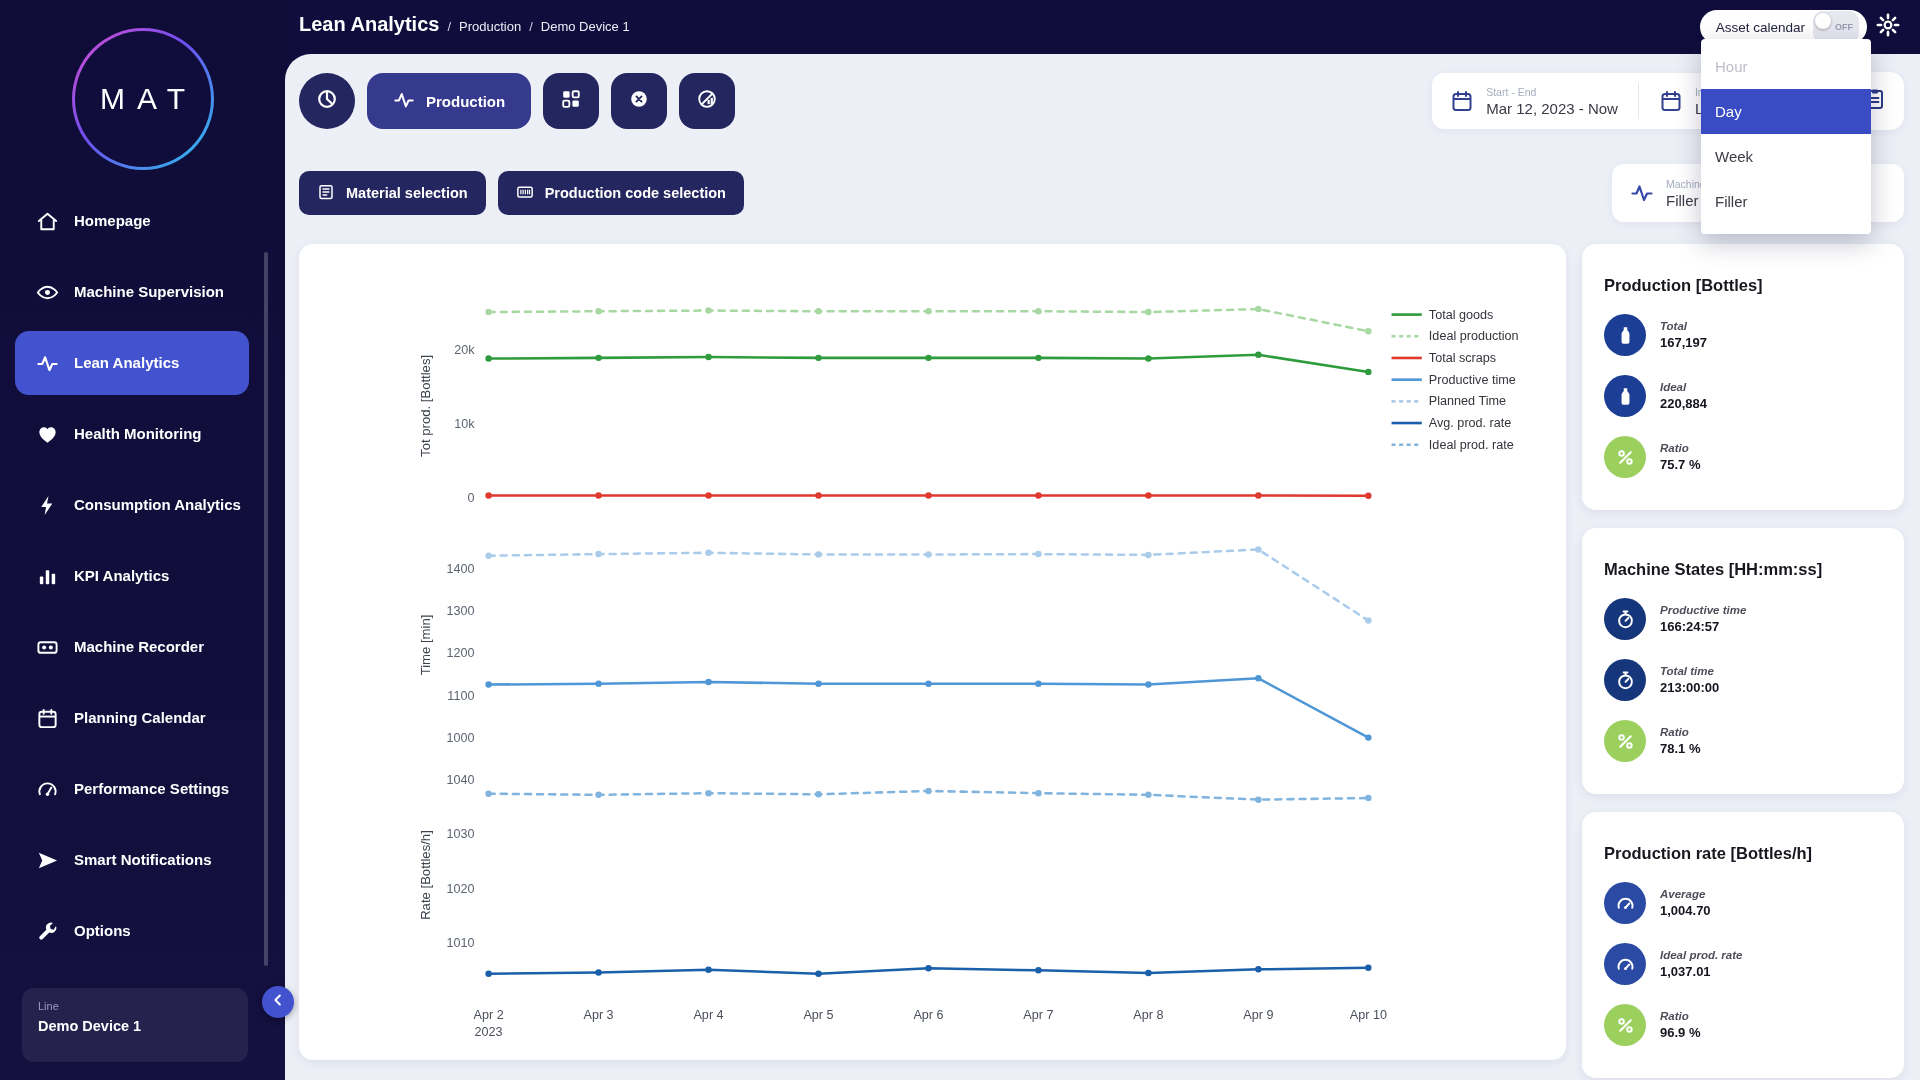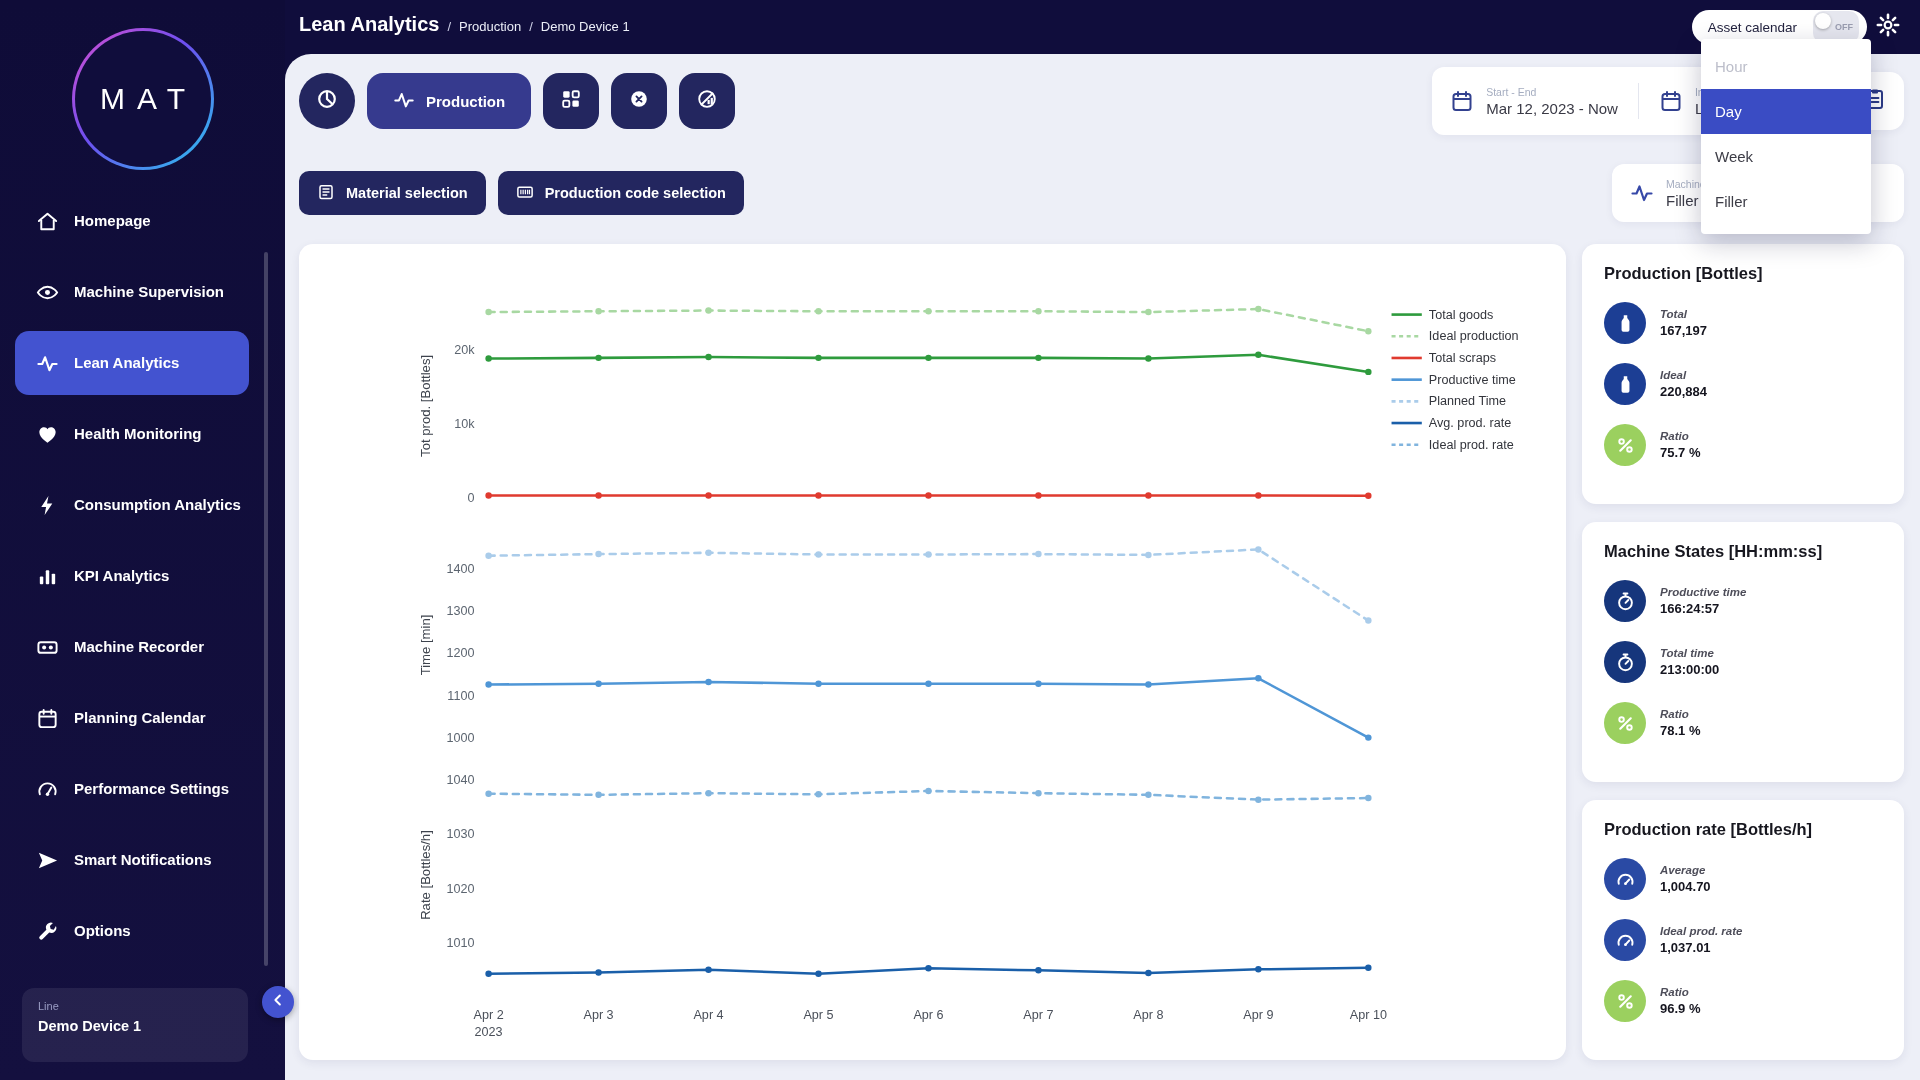--- a/index.html
+++ b/index.html
@@ -31,41 +31,41 @@
                   background:var(--active-item,#4353d0); color:#fff; display:flex; align-items:center; justify-content:center;
                   box-shadow:0 2px 6px rgba(0,0,0,.35); z-index:6; }
 
   
   .topbar { position:absolute; left:285px; top:0; right:0; height:54px; color:#fff; }
   .breadcrumb { position:absolute; left:14px; top:13px; display:flex; align-items:baseline; gap:8px; }
   .bc-title { font-size:20px; font-weight:700; }
   .bc-sep { font-size:13px; color:#cfd1e8; }
   .bc-crumb { font-size:13px; color:#eceef8; }
   .asset-pill { position:absolute; right:53px; top:10px; height:34px; background:#fff; border-radius:17px;
-                display:flex; align-items:center; gap:16px; padding:0 8px 0 16px;
+                display:flex; align-items:center; gap:8px; padding:0 8px 0 16px;
                 font-size:13.5px; color:#23233f; font-weight:500; }
   .toggle { position:relative; width:46px; height:32px; border-radius:10px; background:#e6e7ef; }
   .toggle .knob { position:absolute; left:2px; top:2px; width:16px; height:16px; border-radius:50%;
                   background:#fff; box-shadow:0 1px 3px rgba(0,0,0,.3); }
   .toggle .state { position:absolute; right:6px; top:50%; transform:translateY(-50%);
                    font-size:9px; font-weight:700; color:#9a9db0; }
   .gear-btn { position:absolute; right:18px; top:13px; width:28px; height:28px; color:#fff;
               display:flex; align-items:center; justify-content:center; }
 
   
   .content { position:absolute; left:285px; top:54px; right:0; bottom:0;
              background:var(--content-bg,#edeff7); border-top-left-radius:26px;
              padding:16px 16px 20px 14px; display:flex; flex-direction:column; }
   .row1 { display:flex; align-items:center; gap:12px; height:62px; }
   .icon-btn { width:56px; height:56px; border-radius:16px; background:var(--button-navy,#23265f);
               color:#fff; display:flex; align-items:center; justify-content:center; flex:0 0 auto; }
   .icon-btn.round { border-radius:50%; }
   .production-btn { height:56px; border-radius:16px; background:var(--production-btn,#363a8e); color:#fff;
                     font-weight:700; font-size:15px; display:flex; gap:11px; padding:0 26px; align-items:center; }
-  .date-card { margin-left:auto; background:#fff; border-radius:12px; height:68px;
+  .date-card { margin-left:auto; background:#fff; border-radius:12px; height:56px;
                display:flex; align-items:center; padding:0 18px; box-shadow:0 2px 8px rgba(40,40,90,.06); }
   .date-group { display:flex; align-items:center; gap:12px; }
   .cal-icon { color:#32418f; display:flex; }
   .dg-label { font-size:10.5px; color:#a5adc0; }
   .dg-value { font-size:15px; color:#3a3a46; margin-top:2px; display:flex; align-items:center; gap:8px; }
   .v-divider { width:1px; height:36px; background:#e4e6ef; margin:0 20px; }
   .clipboard-btn { width:58px; height:58px; border-radius:14px; background:#fff; margin-left:12px;
                    display:flex; align-items:center; justify-content:center; color:#2b3a86;
                    box-shadow:0 2px 8px rgba(40,40,90,.06); flex:0 0 auto; }
   .row2 { margin-top:32px; display:flex; align-items:center; gap:12px; height:58px; }
@@ -77,21 +77,21 @@
   .machine-icon { color:#3648a8; display:flex; }
   .mc-label { font-size:10.5px; color:#a5adc0; white-space:nowrap; overflow:hidden; }
   .mc-value { font-size:15px; color:#3a3a46; margin-top:2px; }
 
   .main { margin-top:22px; flex:1; display:flex; gap:16px; min-height:0; }
   .chart-card { flex:1; background:#fff; border-radius:14px; box-shadow:0 3px 10px rgba(40,40,90,.08);
                 padding:4px 8px; min-width:0; }
   .chart-card svg { width:100%; height:100%; display:block; }
 
   .right-panel { width:322px; display:flex; flex-direction:column; gap:18px; }
-  .panel-card { background:#fff; border-radius:14px; padding:20px 22px; flex:1;
+  .panel-card { background:#fff; border-radius:14px; padding:32px 22px; flex:1;
                 box-shadow:0 3px 10px rgba(40,40,90,.08); }
   .panel-title { font-size:16.5px; font-weight:700; color:#17171f; }
   .panel-row { display:flex; align-items:center; gap:14px; margin-top:19px; }
   .panel-icon { width:42px; height:42px; border-radius:50%; display:flex; align-items:center;
                 justify-content:center; color:#fff; flex:0 0 42px; }
   .panel-label { font-size:11.5px; font-weight:700; color:#4e4e5a;font-style:italic; }
   .panel-value { font-size:13px; font-weight:700; color:#15151f; margin-top:3px; }
 
   
   .interval-dropdown { position:absolute; right:49px; top:39px; width:170px; background:#fff;

